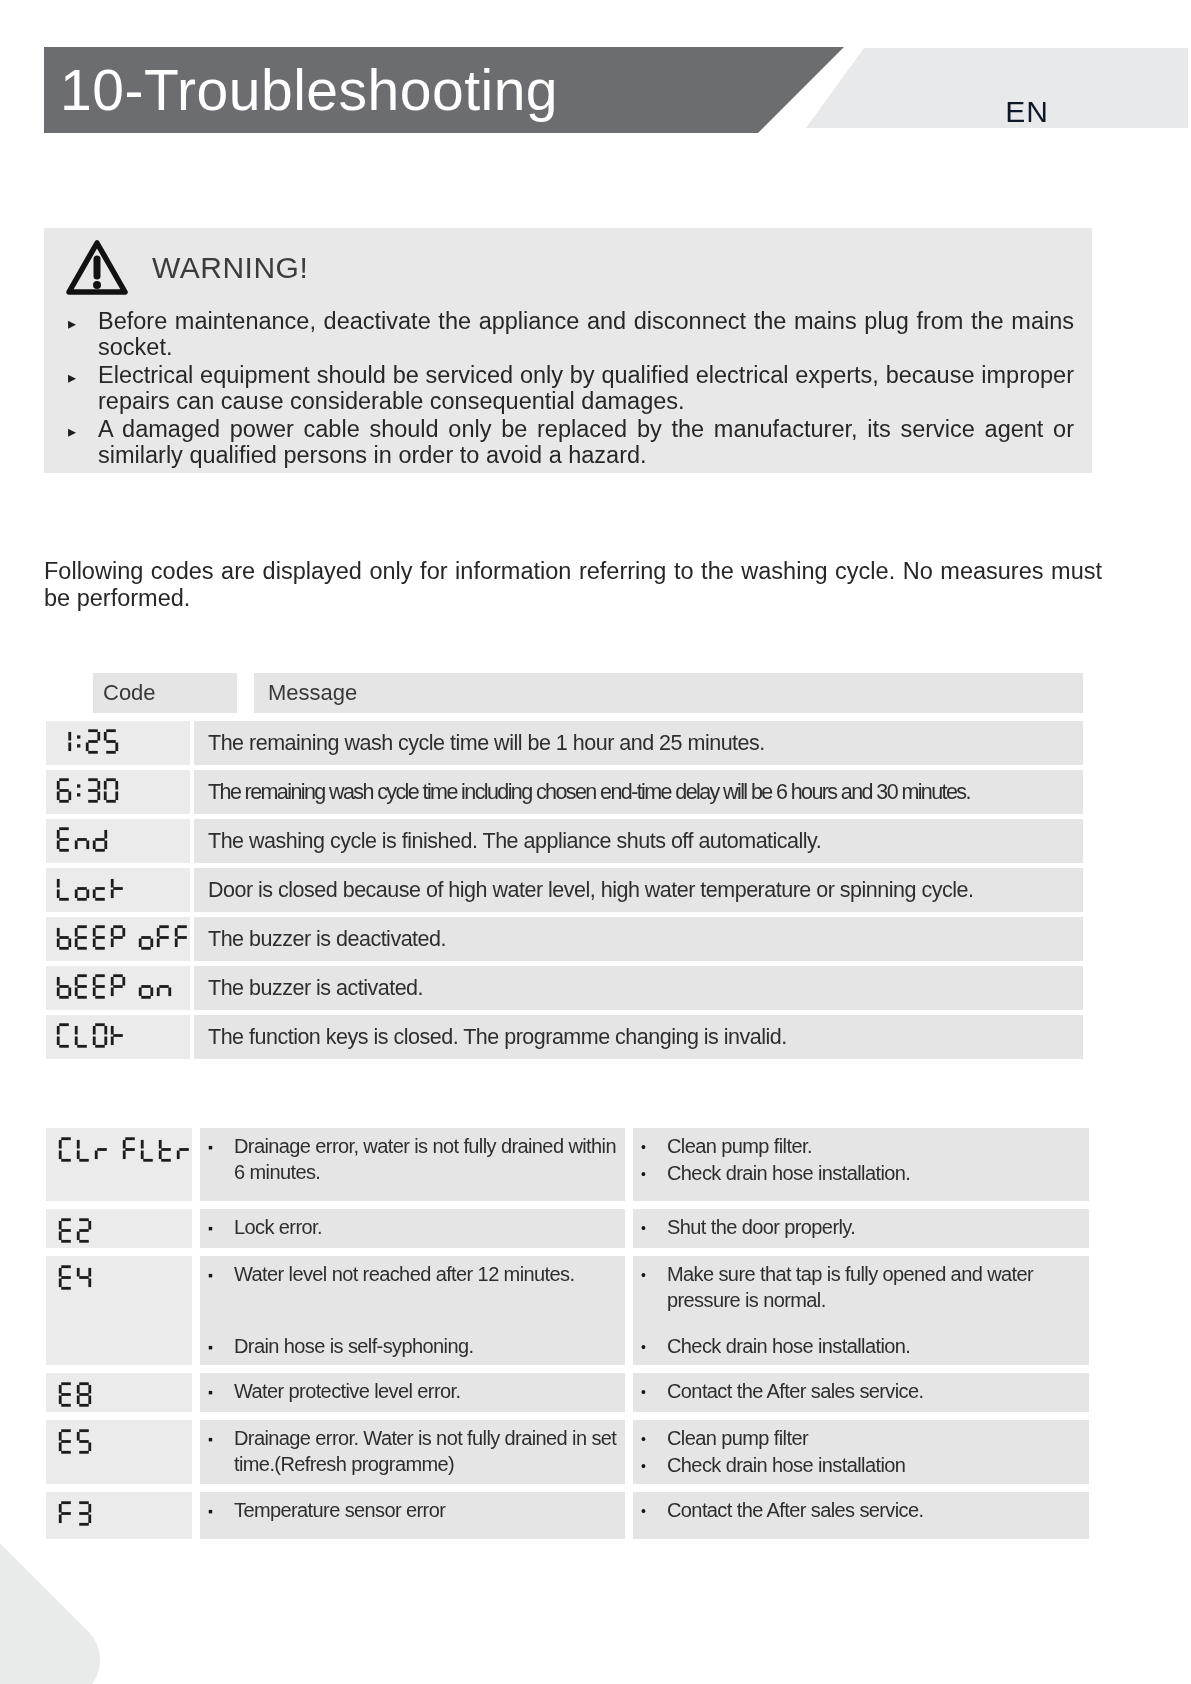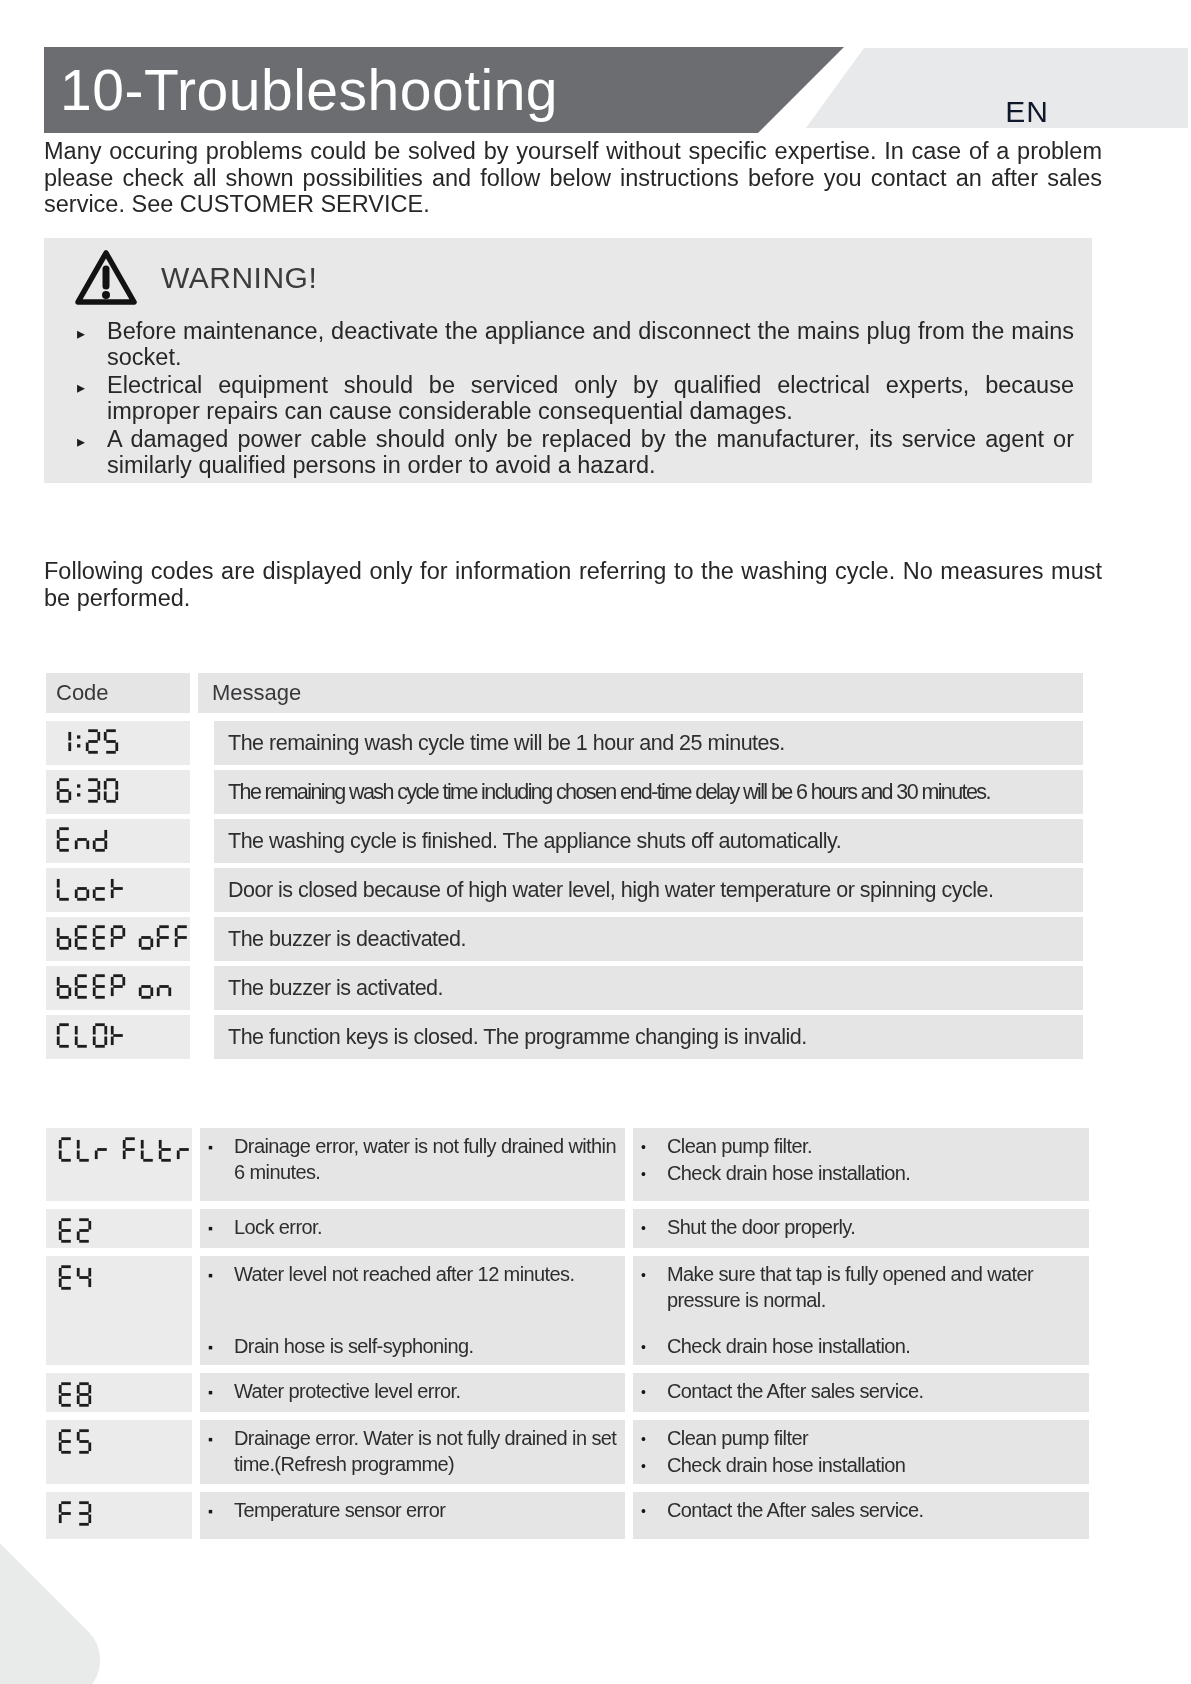--- a/index.html
+++ b/index.html
@@ -15,42 +15,42 @@
   .lang-band{position:absolute;left:806px;top:48px;width:382px;height:80px;
       background:var(--language_band,#e8e9ea);
       clip-path:polygon(58px 0,100% 0,100% 100%,0 100%);
       display:flex;align-items:center;justify-content:center;padding-left:60px;box-sizing:border-box;}
   .lang-band span{font-size:30px;color:#0f172a;letter-spacing:1px;margin-top:48px;}
 
   .intro{position:absolute;left:44px;top:138px;width:1058px;margin:0;
       font-size:23.5px;line-height:26.5px;text-align:justify;}
 
   
-  .warning-box{position:absolute;left:44px;top:238px;width:1048px;height:245px;
-      background:var(--warning_box,#e8e8e8);box-sizing:border-box;padding:8px 14px 0 29px;}
+  .warning-box{position:absolute;left:44px;top:228px;width:1048px;height:245px;
+      background:var(--warning_box,#e8e8e8);box-sizing:border-box;padding:8px 14px 0 20px;}
   .warning-head{display:flex;align-items:center;gap:22px;height:64px;}
   .warn-icon svg{display:block;}
   .warn-title{font-size:30px;color:#3c3c3e;letter-spacing:.5px;}
   .warning-box ul{margin:8px 0 0 0;padding:0 4px 0 4px;list-style:none;}
   .warning-box li{display:flex;font-size:23.5px;line-height:26px;text-align:justify;margin-bottom:2px;}
   .warning-box .arrow{width:30px;flex:none;font-size:16px;padding-top:3px;color:#1d1d1d;}
   .warning-box .txt{flex:1;}
 
   .codes-note{position:absolute;left:44px;top:558px;width:1058px;margin:0;
       font-size:23.5px;line-height:27px;text-align:justify;}
 
   
   .cell{background:var(--table_cell,#e5e5e6);box-sizing:border-box;}
   .code-cell{background:var(--code_cell,#ebebeb);}
   .hlabel{font-size:22px;color:#39393b;}
 
   
   .t1{position:absolute;left:46px;top:673px;width:1037px;}
-  .t1 .hrow{display:flex;gap:8px;height:40px;margin-bottom:8px;}
-  .t1 .row{display:flex;gap:24px;height:44px;margin-bottom:5px;}
+  .t1 .hrow{display:flex;gap:17px;height:40px;margin-bottom:8px;margin-left:47px;}
+  .t1 .row{display:flex;gap:4px;height:44px;margin-bottom:5px;}
   .t1 .c1{width:144px;flex:none;display:flex;align-items:center;padding-left:10px;}
   .t1 .hrow .c1{background:var(--table_cell,#e5e5e6);}
   .t1 .c2{flex:1;display:flex;align-items:center;padding:12px 14px;}
   .t1 .msg{font-size:21.5px;letter-spacing:-0.5px;color:#2e2e2e;white-space:nowrap;overflow:hidden;}
   .t1 .xtight{letter-spacing:-1.6px;}
 
   
   .t2{position:absolute;left:46px;top:1128px;width:1043px;}
   .t2 .hrow{display:flex;gap:8px;height:43px;margin-bottom:9px;}
   .t2 .row{display:flex;gap:8px;margin-bottom:8px;}
@@ -80,21 +80,20 @@
 
 <div class="page">
 
   <div class="title-band">
     <h1>10-Troubleshooting</h1>
   </div>
   <div class="lang-band">
     <span>EN</span>
   </div>
 
-  <p class="intro">Many occuring problems could be solved by yourself without specific expertise. In case of a problem please check all shown possibilities and follow below instructions before you contact an after sales service. See CUSTOMER SERVICE.</p>
 
   <section class="warning-box">
     <div class="warning-head">
       <span class="warn-icon">
         <svg width="66" height="60" viewBox="0 0 66 60">
           <path d="M33 5 L61 54 H5 Z" fill="none" stroke="#121212" stroke-width="5.5" stroke-linejoin="round"></path>
           <line x1="33" y1="21" x2="33" y2="38" stroke="#121212" stroke-width="7" stroke-linecap="round"></line>
           <circle cx="33" cy="47" r="4" fill="#121212"></circle>
         </svg>
       </span>

